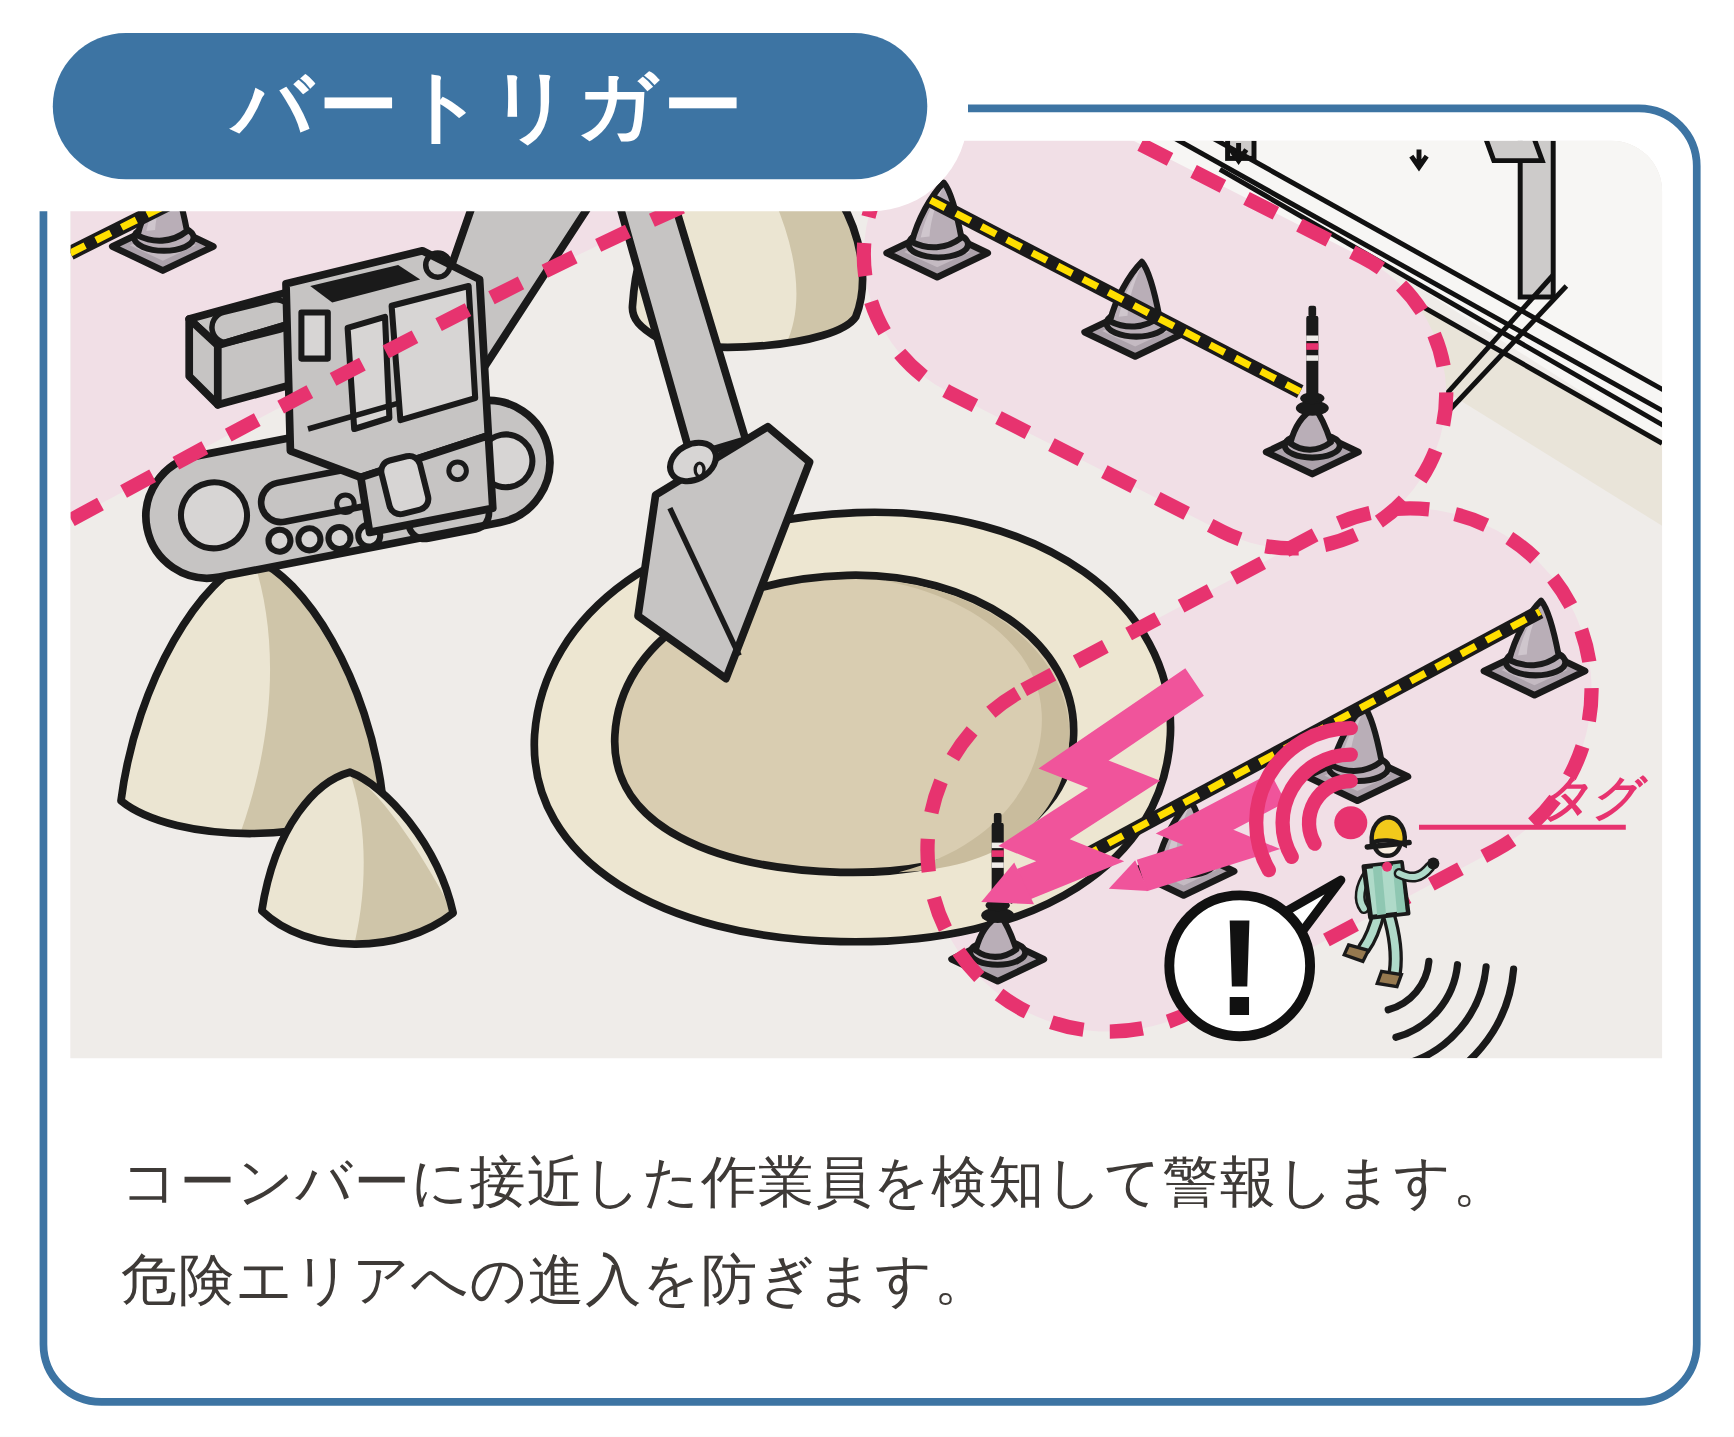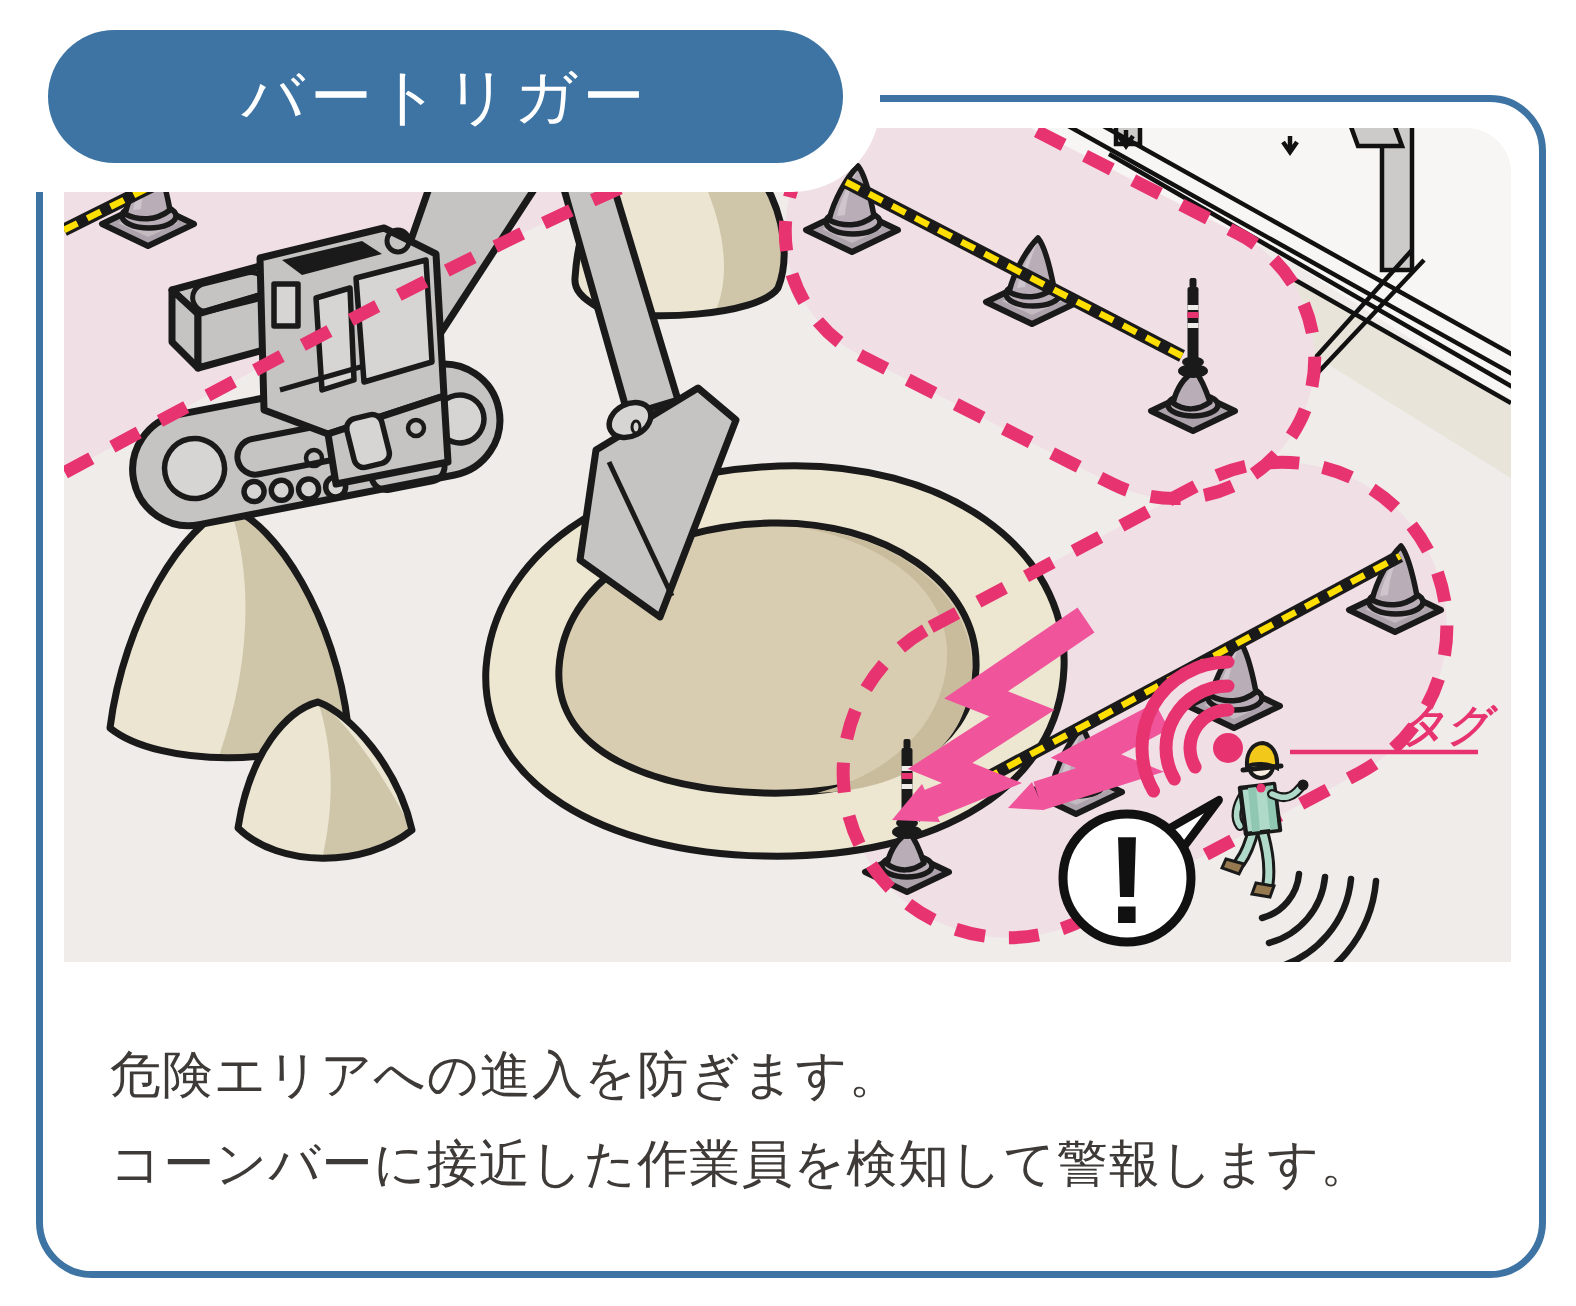--- a/index.html
+++ b/index.html
@@ -8,21 +8,21 @@
   .card{position:absolute;left:36px;top:95px;width:1510px;height:1183px;
         background:var(--card-bg,#fff);border:7px solid var(--card-border,#3D74A3);
         border-radius:56px;box-sizing:border-box;z-index:0;}
   .illustration{position:absolute;left:64px;top:128px;width:1447px;height:834px;
         border-radius:0 46px 0 0;overflow:hidden;z-index:1;}
   .badge-halo{position:absolute;left:16px;top:2px;width:864px;height:190px;
         background:#ffffff;border-radius:0 0 88px 0;z-index:2;}
   .badge{position:absolute;left:48px;top:30px;width:795px;height:133px;
         background:var(--badge-bg,#3D74A3);border-radius:67px;z-index:3;
         display:flex;align-items:center;justify-content:center;}
-  .badge-label{color:var(--badge-fg,#fff);font-size:62px;font-weight:normal;letter-spacing:5px;}
+  .badge-label{color:var(--badge-fg,#fff);font-size:72px;font-weight:bold;letter-spacing:5px;}
   .caption{position:absolute;left:110px;top:1030px;width:1400px;z-index:1;
         color:var(--caption-color,#3E3A37);font-size:51px;font-weight:500;
         line-height:89px;letter-spacing:1px;}
   
   .zone-fill{fill:var(--danger_zone_fill);}
   .dash{fill:none;stroke:var(--danger_dash);stroke-width:13;stroke-dasharray:30 24;}
   .bar-black{fill:none;stroke:var(--bar_black);stroke-width:13;}
   .bar-yellow{fill:none;stroke:var(--bar_yellow);stroke-width:6.5;stroke-dasharray:15 11;}
   .cone-body{fill:var(--cone_gray);stroke:#1A1A1A;stroke-width:5.5;stroke-linejoin:round;}
   .cone-base{fill:#ACA2AB;stroke:#1A1A1A;stroke-width:6;stroke-linejoin:round;}
@@ -260,17 +260,17 @@
   </svg>
   </div>
 
   <div class="badge-halo"></div>
 
   <div class="badge">
     <span class="badge-label">バートリガー</span>
   </div>
 
   <div class="caption">
+    <div>コーンバーに接近した作業員を検知して警報します。</div>
     <div>危険エリアへの進入を防ぎます。</div>
-    <div>コーンバーに接近した作業員を検知して警報します。</div>
   </div>
 
 </div>
 
 </body></html>

